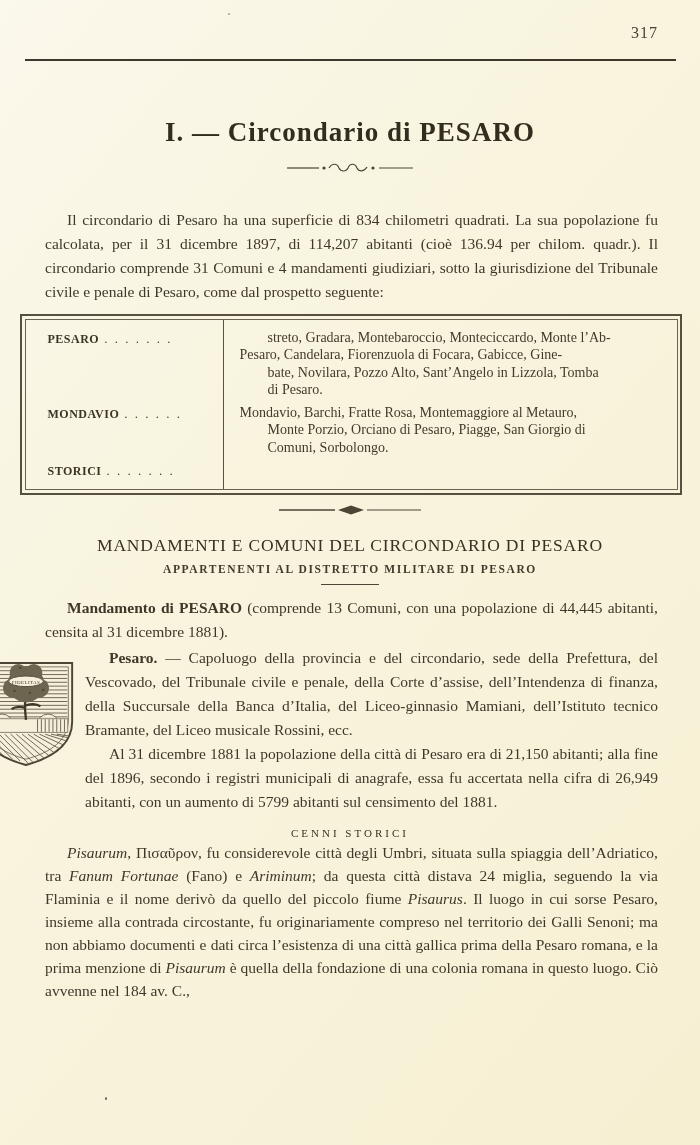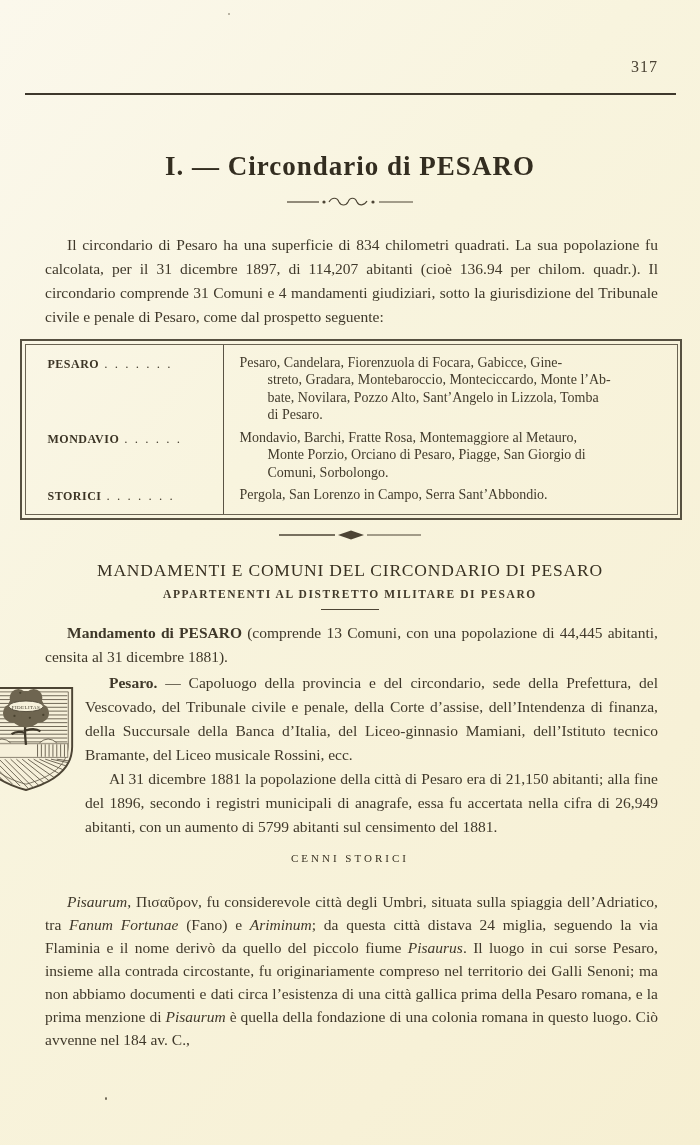--- a/index.html
+++ b/index.html
@@ -4,21 +4,21 @@
 <style>
   html,body{margin:0;padding:0;}
   .page{
     position:relative;
     width:700px;height:1145px;
     overflow:hidden;
     background:linear-gradient(130deg,#fbf8ec 0%,#f8f4de 38%,#f7f1d7 78%,#f6efd2 100%);
     font-family:"Liberation Serif","DejaVu Serif",serif;
     color:#3f382a;
     box-sizing:border-box;
-    padding-top:58px;
+    padding-top:24px;
   }
   .pageno{
     text-align:right;
     padding-right:42px;
     font-size:16px;
     letter-spacing:1px;
     color:#4a4233;
     height:20px;
   }
   .toprule{
@@ -33,21 +33,21 @@
     letter-spacing:1px;
     color:#332d20;
   }
   .ornament{ text-align:center; margin-top:13px; height:14px; }
   p.para{
     margin:0 42px 0 45px;
     text-align:justify;
     font-size:15.5px;
     line-height:24px;
   }
-  p.intro{ margin-top:24px; text-indent:22px; }
+  p.intro{ margin-top:33px; text-indent:22px; }
   
   .tbl-outer{
     margin:10px 18px 0 20px;
     border:2px solid #565040;
     border-top-width:2.5px;
     padding:2.5px;
     background:transparent;
   }
   .tbl-inner{ border:1px solid #6a6352; }
   .thead{ display:flex; border-bottom:1px solid #5a5344; }
@@ -99,21 +99,21 @@
   }
   .crest-float svg{ margin-top:11px; display:block; }
   p.p1{ text-indent:24px; }
   p.p2{ text-indent:24px; }
   h2.cenni{
     clear:both;
     margin:13px 0 0 0; text-align:center;
     font-size:11px; font-weight:normal;
     letter-spacing:3px; color:#383122;
   }
-  p.storici{ margin-top:26px; text-indent:22px; line-height:23px; }
+  p.storici{ margin-top:2px; text-indent:22px; line-height:23px; }
   i{ font-style:italic; }
   b{ font-weight:bold; }
   .speck{ position:absolute; background:#6a6352; border-radius:50%; }
   .speck.s1{ left:105px; top:1097px; width:2px; height:3px; }
   .speck.s2{ left:228px; top:13px; width:2px; height:2px; opacity:.6; }
 </style>
 </head>
 <body>
 
 <div class="page">
@@ -138,45 +138,42 @@
   <p class="para intro">Il circondario di Pesaro ha una superficie di 834 chilometri quadrati. La sua popolazione fu calcolata, per il 31 dicembre 1897, di 114,207 abitanti (cioè 136.94 per chilom. quadr.). Il circondario comprende 31 Comuni e 4 mandamenti giudiziari, sotto la giurisdizione del Tribunale civile e penale di Pesaro, come dal prospetto seguente:</p>
 
   <div class="tbl-outer">
     <div class="tbl-inner">
 
       <div class="trow first">
         <div class="tcell-l">
           <span class="mand">PESARO</span><span class="dots">. . . . . . .</span>
         </div>
         <div class="tcell-r">
+          <div class="cline cont">streto, Gradara, Montebaroccio, Monteciccardo, Monte l’Ab-</div>
           <div class="cline">Pesaro, Candelara, Fiorenzuola di Focara, Gabicce, Gine-</div>
-          <div class="cline cont">streto, Gradara, Montebaroccio, Monteciccardo, Monte l’Ab-</div>
           <div class="cline cont">bate, Novilara, Pozzo Alto, Sant’Angelo in Lizzola, Tomba</div>
           <div class="cline cont">di Pesaro.</div>
         </div>
       </div>
 
 
       <div class="trow">
         <div class="tcell-l">
           <span class="mand">MONDAVIO</span><span class="dots">. . . . . .</span>
         </div>
         <div class="tcell-r">
           <div class="cline">Mondavio, Barchi, Fratte Rosa, Montemaggiore al Metauro,</div>
           <div class="cline cont">Monte Porzio, Orciano di Pesaro, Piagge, San Giorgio di</div>
           <div class="cline cont">Comuni, Sorbolongo.</div>
         </div>
       </div>
 
       <div class="trow last">
         <div class="tcell-l">
           <span class="mand">STORICI</span><span class="dots">. . . . . . .</span>
-        </div>
-        <div class="tcell-r">
-          <div class="cline">Pergola, San Lorenzo in Campo, Serra Sant’Abbondio.</div>
         </div>
       </div>
     </div>
   </div>
 
   <div class="divider">
     <svg width="150" height="12" viewBox="0 0 150 12">
       <line x1="4" y1="6" x2="60" y2="6" stroke="#4c4434" stroke-width="1.6"></line>
       <polygon points="63,6 76,1.5 89,6 76,10.5" fill="#4c4434"></polygon>
       <line x1="92" y1="6" x2="146" y2="6" stroke="#4c4434" stroke-width="1.2"></line>

